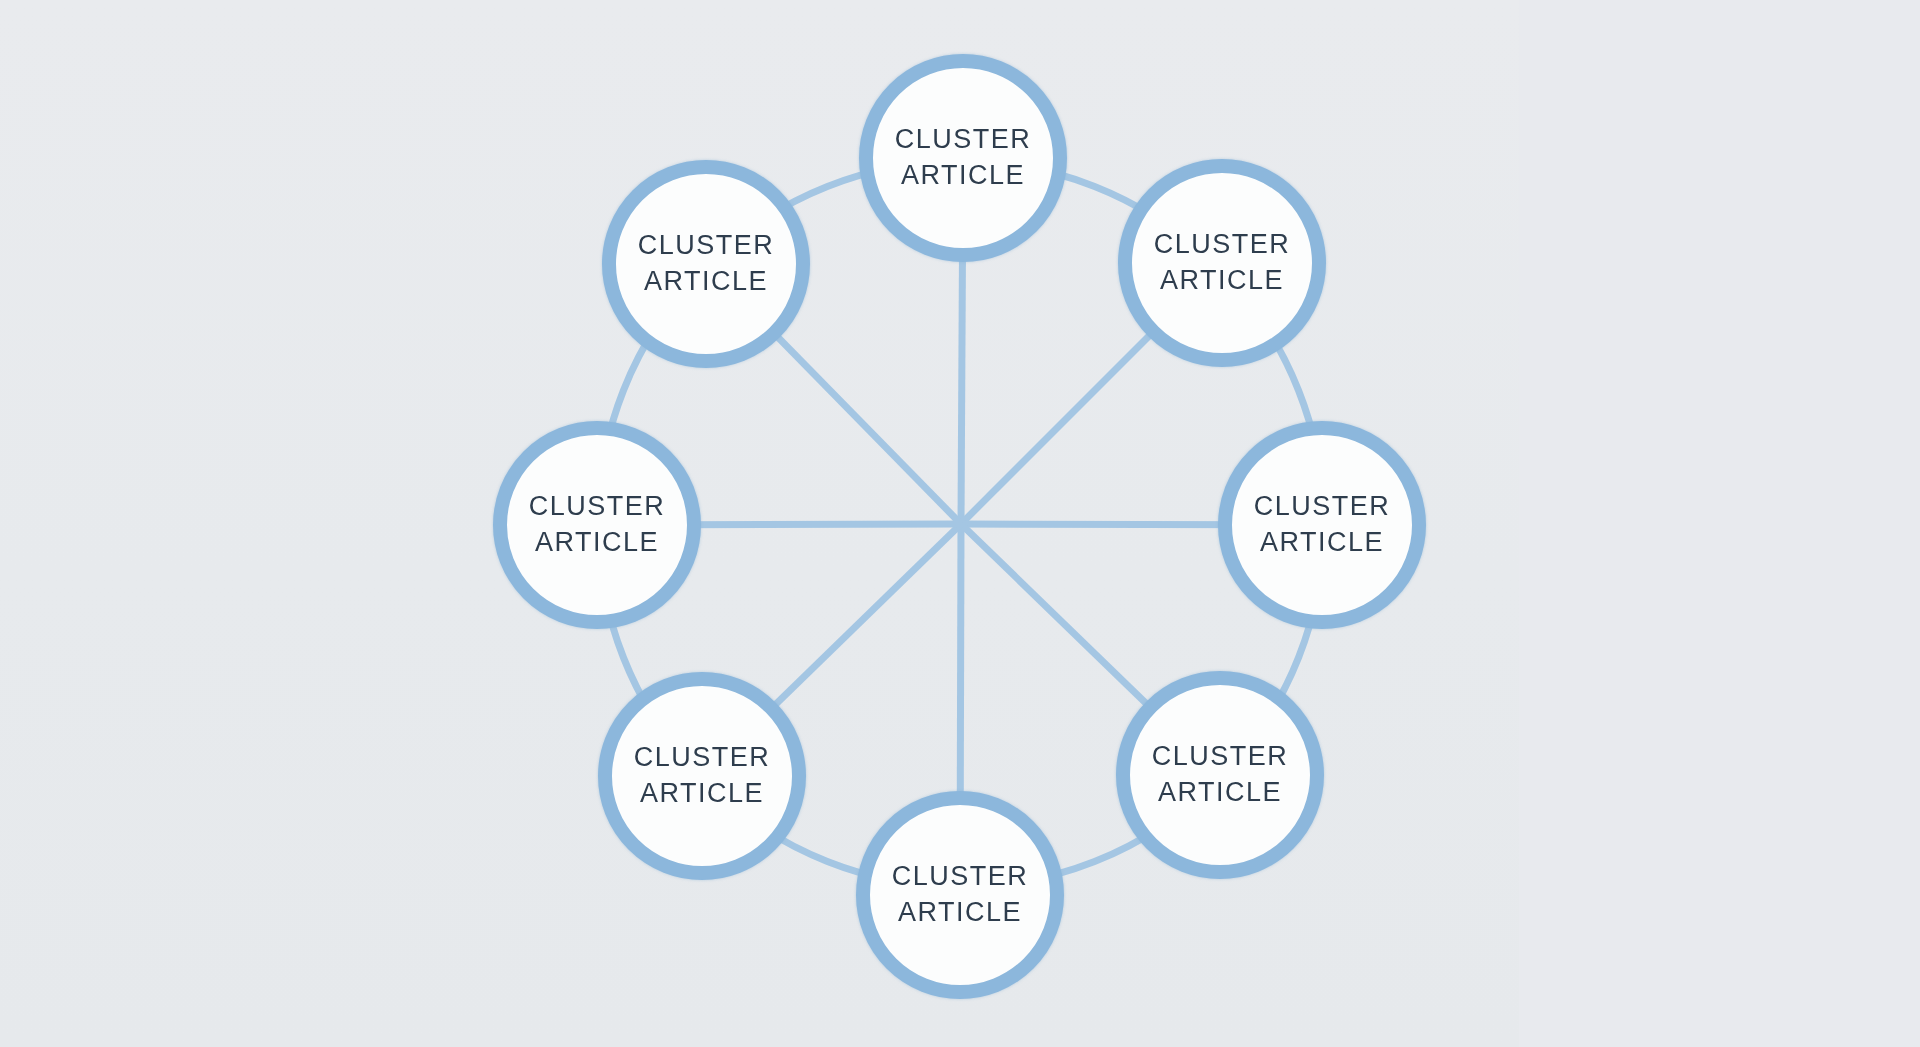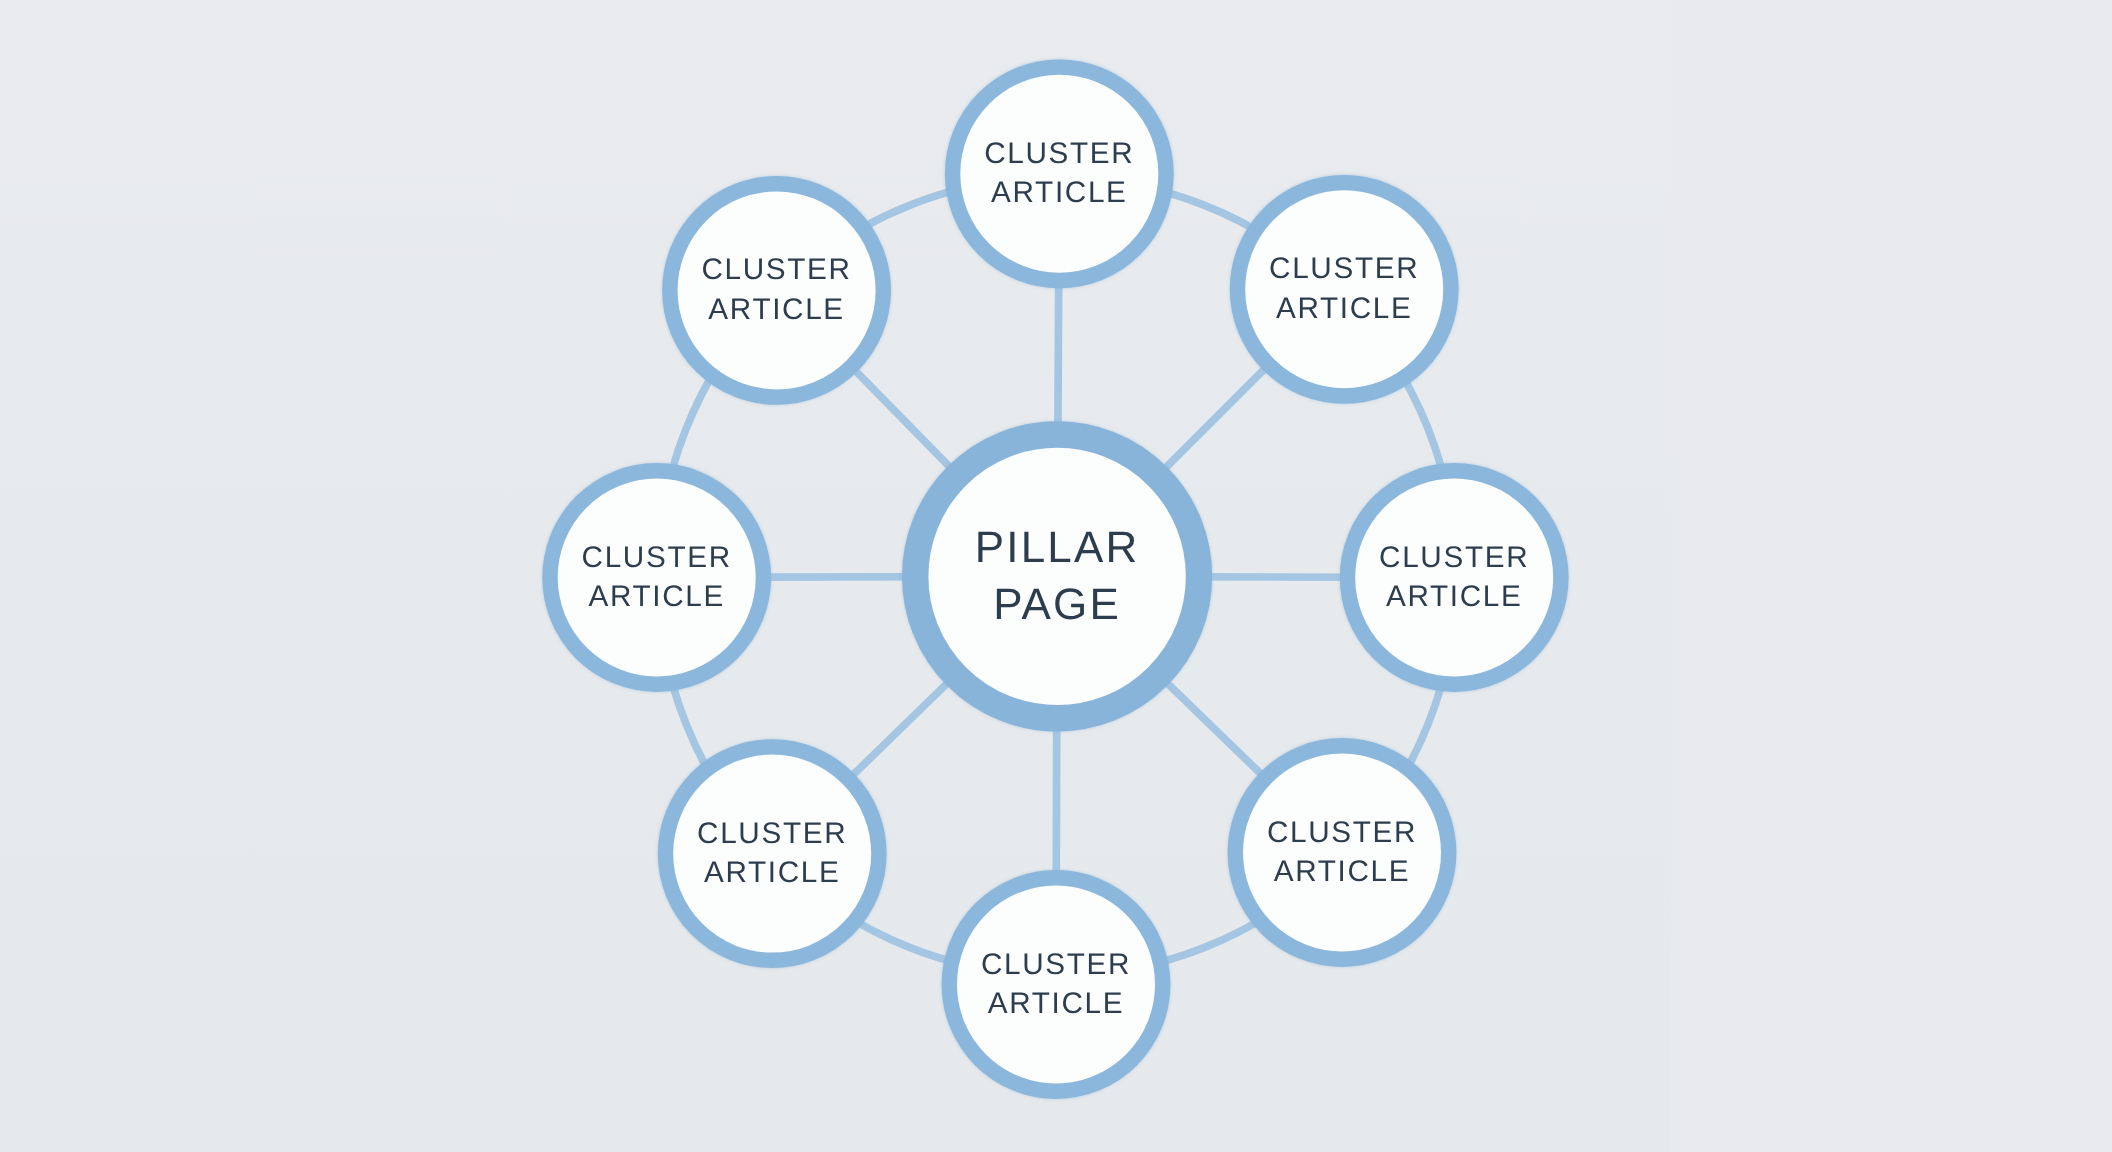--- a/index.html
+++ b/index.html
@@ -126,22 +126,18 @@
   </div>
   <div class="node cluster-node pos-left">
     <span class="label">CLUSTER
 ARTICLE</span>
   </div>
   <div class="node cluster-node pos-top-left">
     <span class="label">CLUSTER
 ARTICLE</span>
   </div>
 
-  <div class="node center-node pos-center">
-    <span class="label">PILLAR
-PAGE</span>
-  </div>
 
   <svg class="sparkle" viewBox="0 0 66 66" xmlns="http://www.w3.org/2000/svg">
     <path d="M33 1 C36.5 21 45 29.5 65 33 C45 36.5 36.5 45 33 65 C29.5 45 21 36.5 1 33 C21 29.5 29.5 21 33 1 Z" fill="#f8fafc"></path>
   </svg>
 
 </div>
 
 </body></html>

